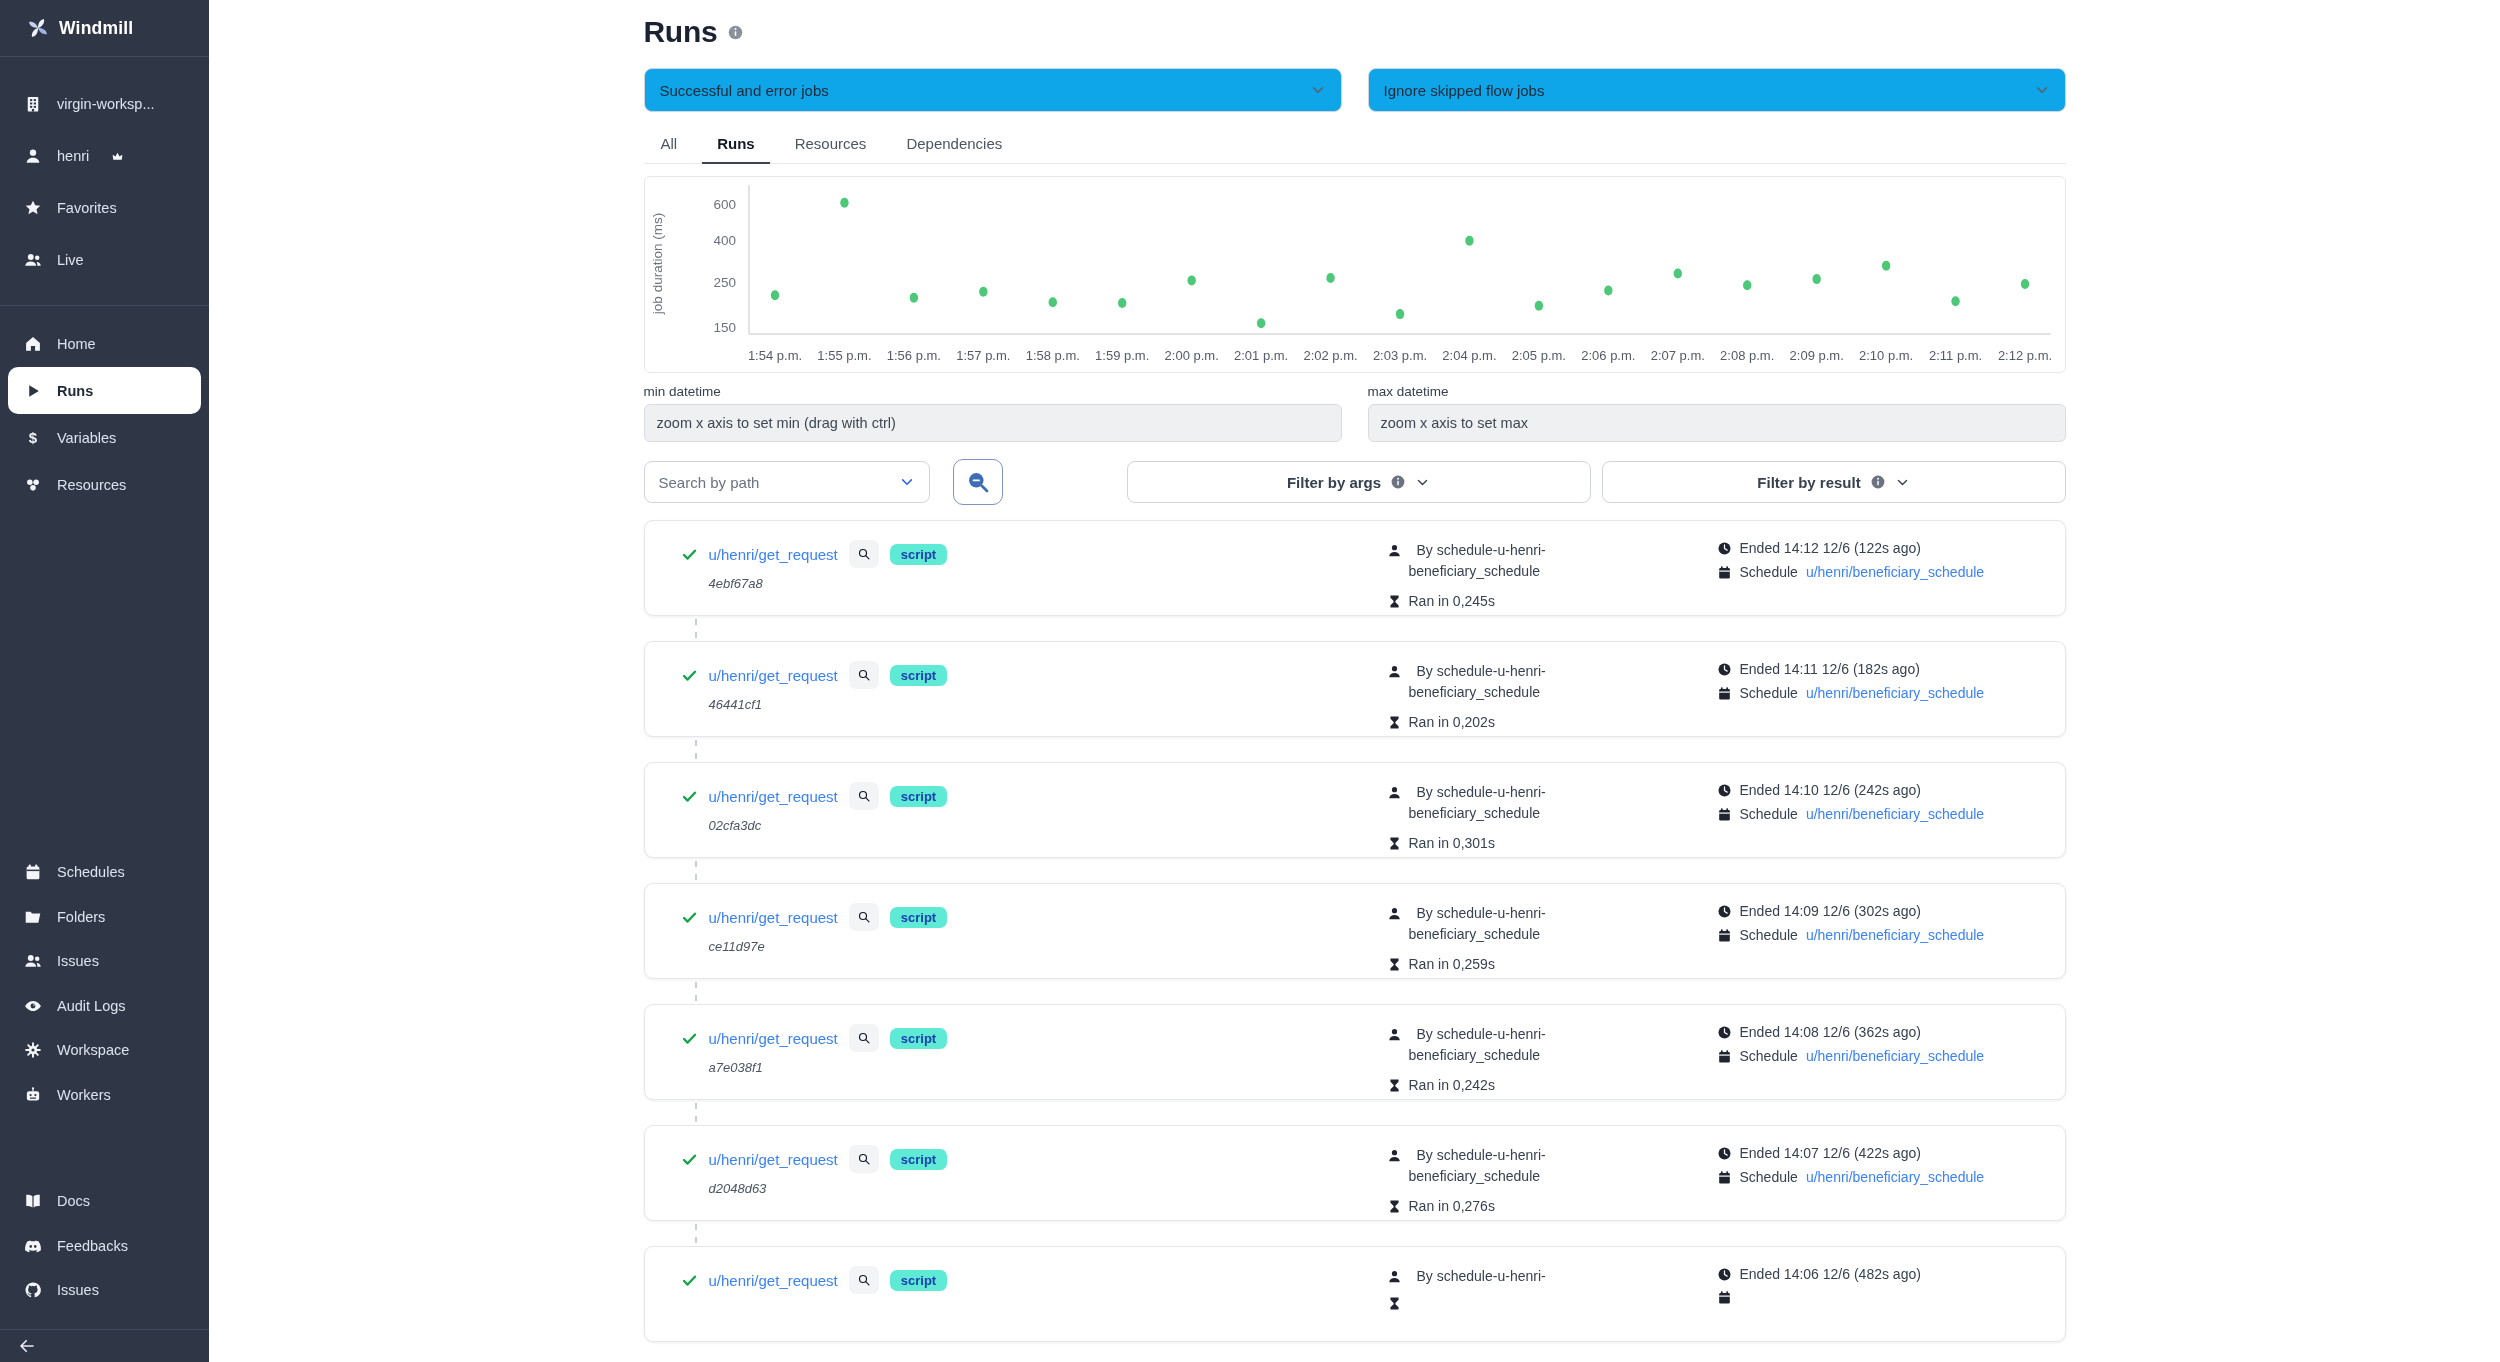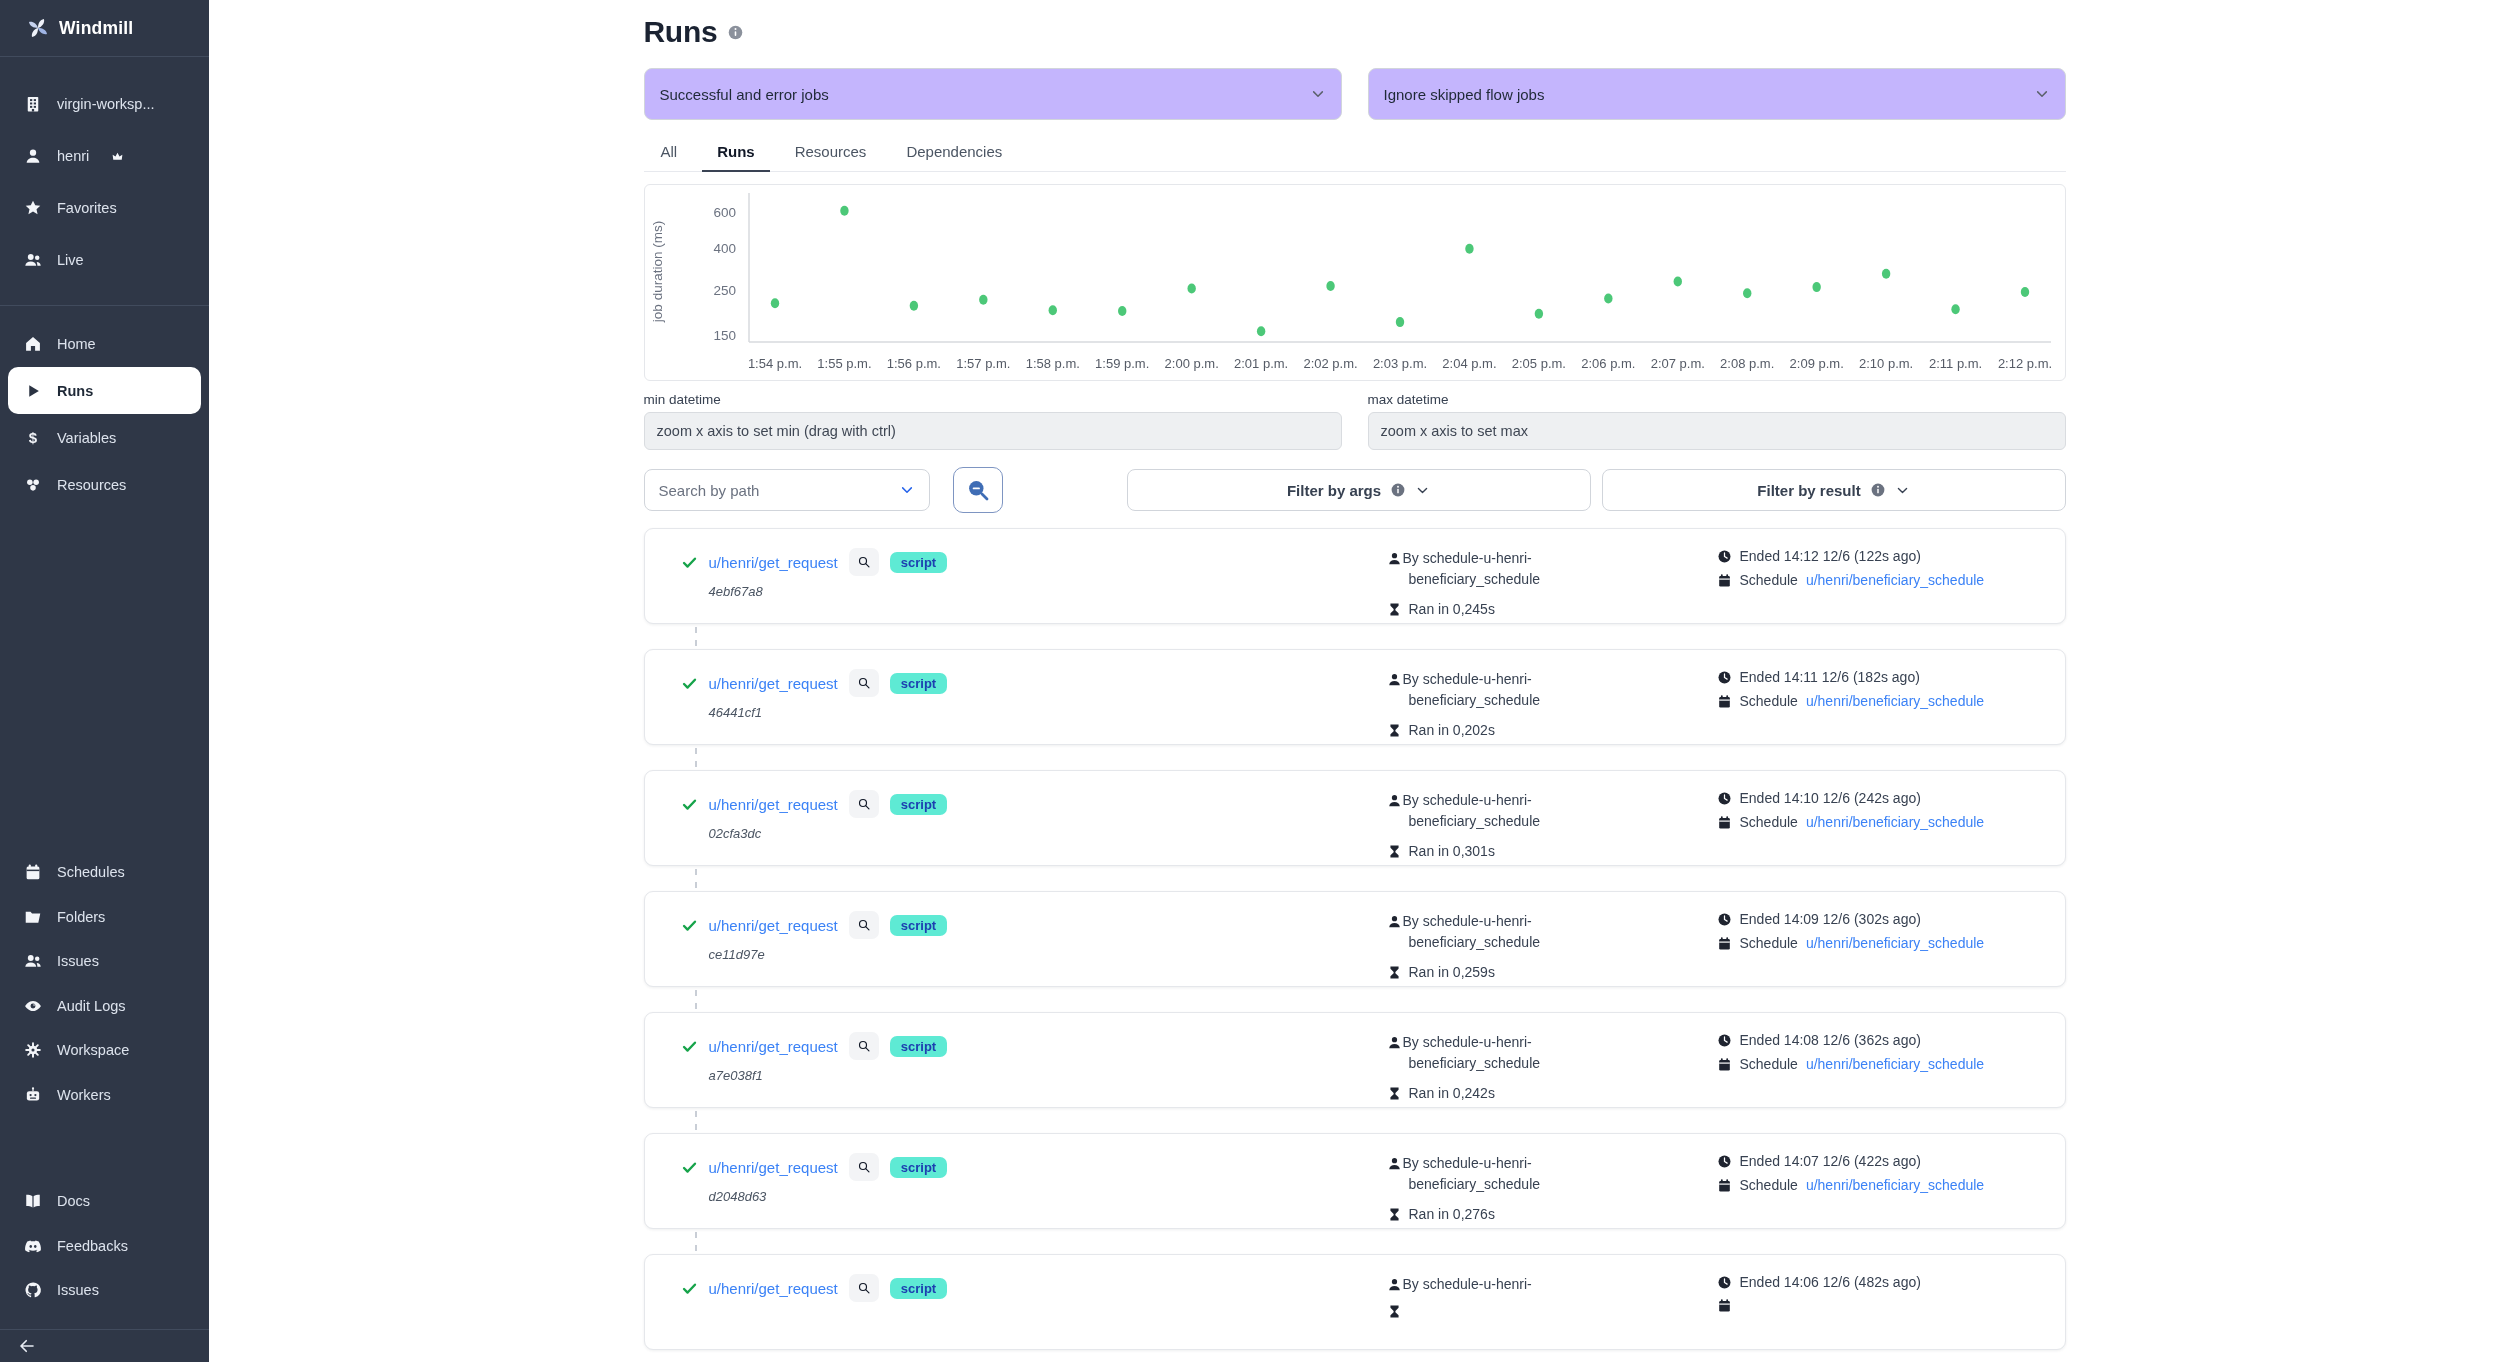--- a/index.html
+++ b/index.html
@@ -46,21 +46,21 @@
   
   .main { flex:1; display:flex; justify-content:center; }
   .content { width:1422px; padding-top:15px; }
 
   .title-row { display:flex; align-items:center; gap:10px; }
   .page-title { font-size:30px; font-weight:800; color:#1b2332; margin:0; letter-spacing:-.3px; }
   .title-info { width:17px; height:17px; color:#8b919c; }
 
   .selects-row { margin-top:19px; display:flex; gap:26px; }
   .select-box {
-    flex:1; height:52px; border:1px solid #d1d5db; border-radius:8px; background:#c4b5fd;
+    flex:1; height:44px; border:1px solid #d1d5db; border-radius:8px; background:#0ea5e9;
     display:flex; align-items:center; justify-content:space-between; padding:0 15px;
     font-size:15px; color:#1f2937; cursor:pointer;
   }
   .select-box .ic { width:16px; height:16px; color:#5b616c; }
 
   .tabs-row { margin-top:14px; display:flex; gap:10px; border-bottom:1px solid #e7e9ee; padding-left:2px; }
   .tab { padding:9px 15px 10px; font-size:15px; color:#4b5563; cursor:pointer; }
   .tab.active { color:#111827; font-weight:700; border-bottom:2.5px solid #3a4354; margin-bottom:-1px; }
 
   .chart-card { margin-top:12px; border:1px solid #e5e7eb; border-radius:6px; height:197px; background:#fff; }
@@ -118,21 +118,21 @@
     width:30px; height:28px; background:#f3f4f6; border-radius:7px;
     display:flex; align-items:center; justify-content:center;
   }
   .mini-search .ic { width:14px; height:14px; color:#111827; }
   .badge {
     background:#5eead4; color:#1d40b0; font-size:13px; font-weight:700;
     padding:4px 11px; border-radius:7px; line-height:1;
   }
   .run-hash { margin:8px 0 0 28px; font-style:italic; font-size:13px; color:#4b5563; }
   .col-mid { font-size:14px; color:#374151; line-height:21px; }
-  .mid-l1 { display:flex; align-items:center; gap:1px; }
+  .mid-l1 { display:flex; align-items:center; gap:15px; }
   .mid-l2 { margin-left:22px; }
   .mid-ran { margin-top:9px; display:flex; align-items:center; gap:7px; }
   .col-right { font-size:14px; color:#374151; }
   .rt-line { display:flex; align-items:center; gap:8px; }
   .rt-line + .rt-line { margin-top:8px; }
   .row-ic { width:15px; height:15px; color:#1f2430; }
   .sched-link { color:#3b82f6; text-decoration:none; }
 </style>
 </head>
 <body>

